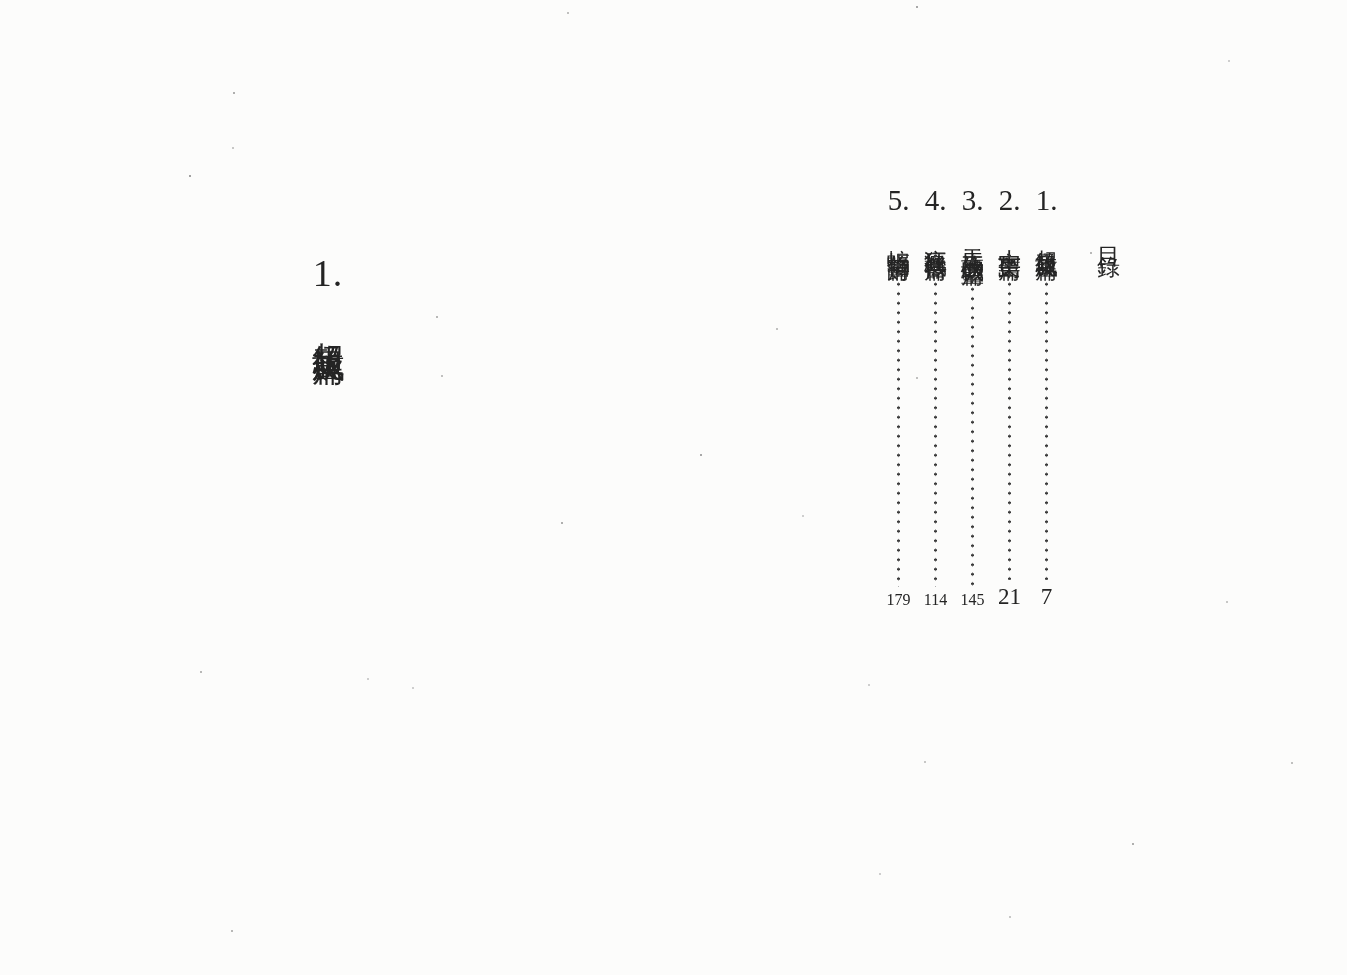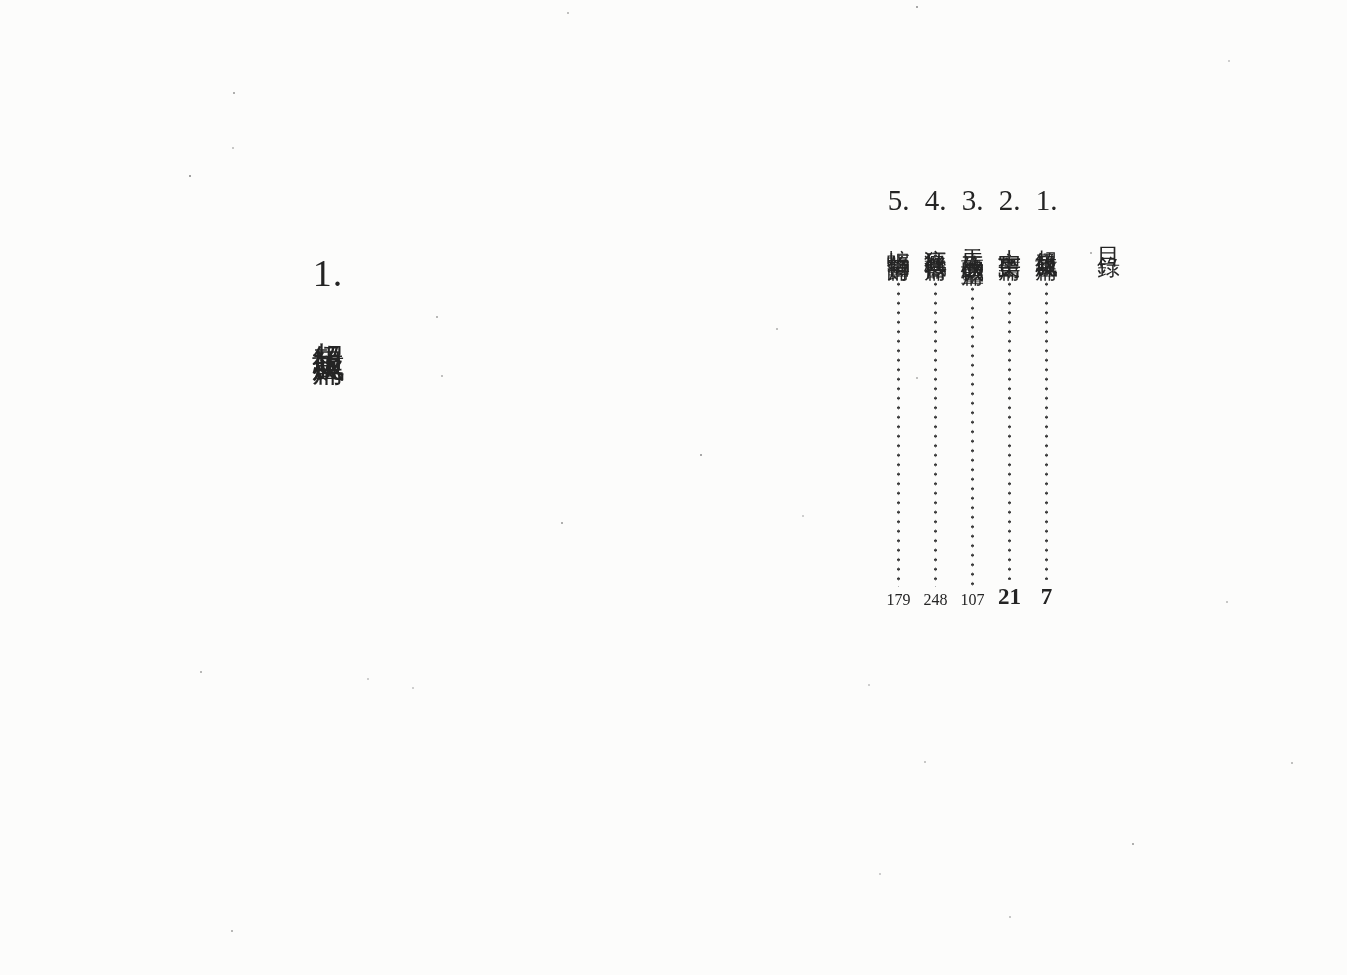--- a/index.html
+++ b/index.html
@@ -89,21 +89,21 @@
     background-repeat: repeat-y;
     background-position: center top;
   }
   .toc-page {
     font-size: 16px;
     line-height: 1;
     white-space: nowrap;
   }
   
   .toc-col:nth-child(-n+2) .toc-page {
-    font-weight: bold;
+    font-weight: normal;
     font-size: 23px;
   }
 
   
   .speckles {
     position: absolute;
     left: 0; top: 0;
     width: 2px; height: 2px;
     border-radius: 50%;
     background: transparent;
@@ -162,28 +162,28 @@
       <span class="toc-num">2.</span>
       <span class="toc-title">十字架島篇</span>
       <span class="toc-leader"></span>
       <span class="toc-page">21</span>
     </div>
 
     <div class="toc-col">
       <span class="toc-num">3.</span>
       <span class="toc-title">天馬族的城堡篇</span>
       <span class="toc-leader"></span>
-      <span class="toc-page">107</span>
+      <span class="toc-page">145</span>
     </div>
 
     <div class="toc-col">
       <span class="toc-num">4.</span>
       <span class="toc-title">瘋狂機器篇</span>
       <span class="toc-leader"></span>
-      <span class="toc-page">248</span>
+      <span class="toc-page">114</span>
     </div>
 
     <div class="toc-col">
       <span class="toc-num">5.</span>
       <span class="toc-title">蝙蝠伯爵篇</span>
       <span class="toc-leader"></span>
       <span class="toc-page">179</span>
     </div>
 
   </div>

